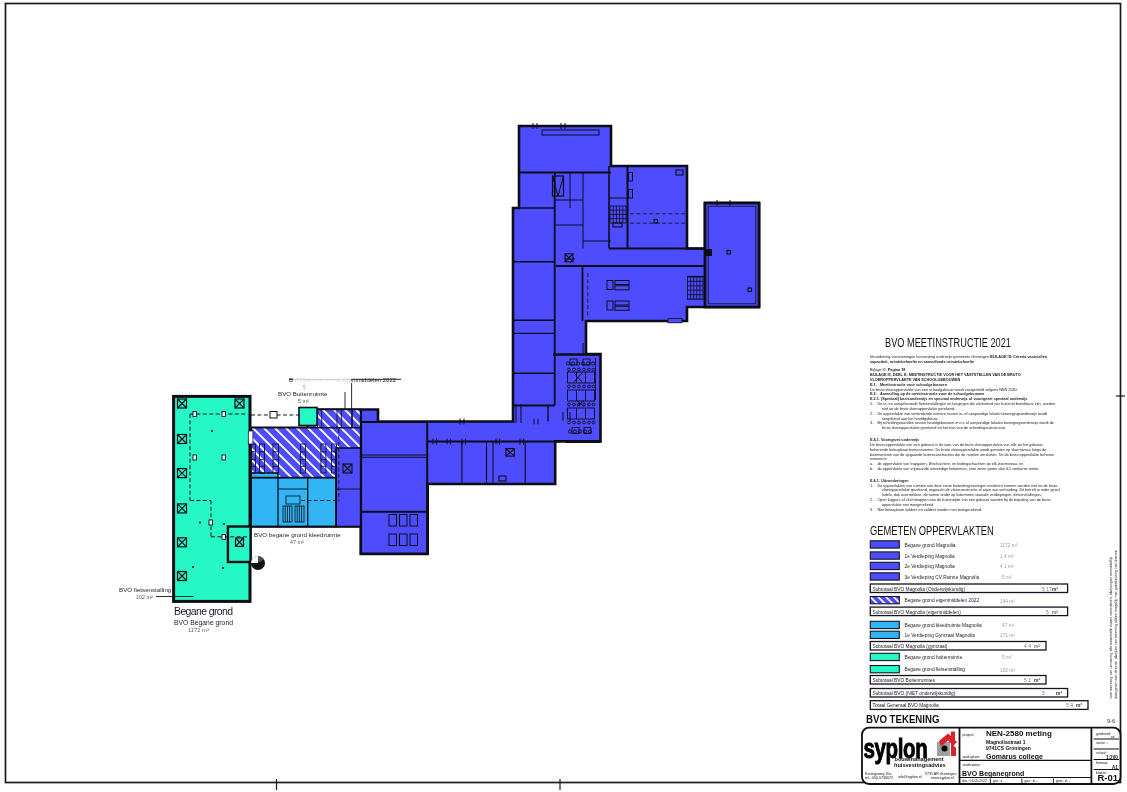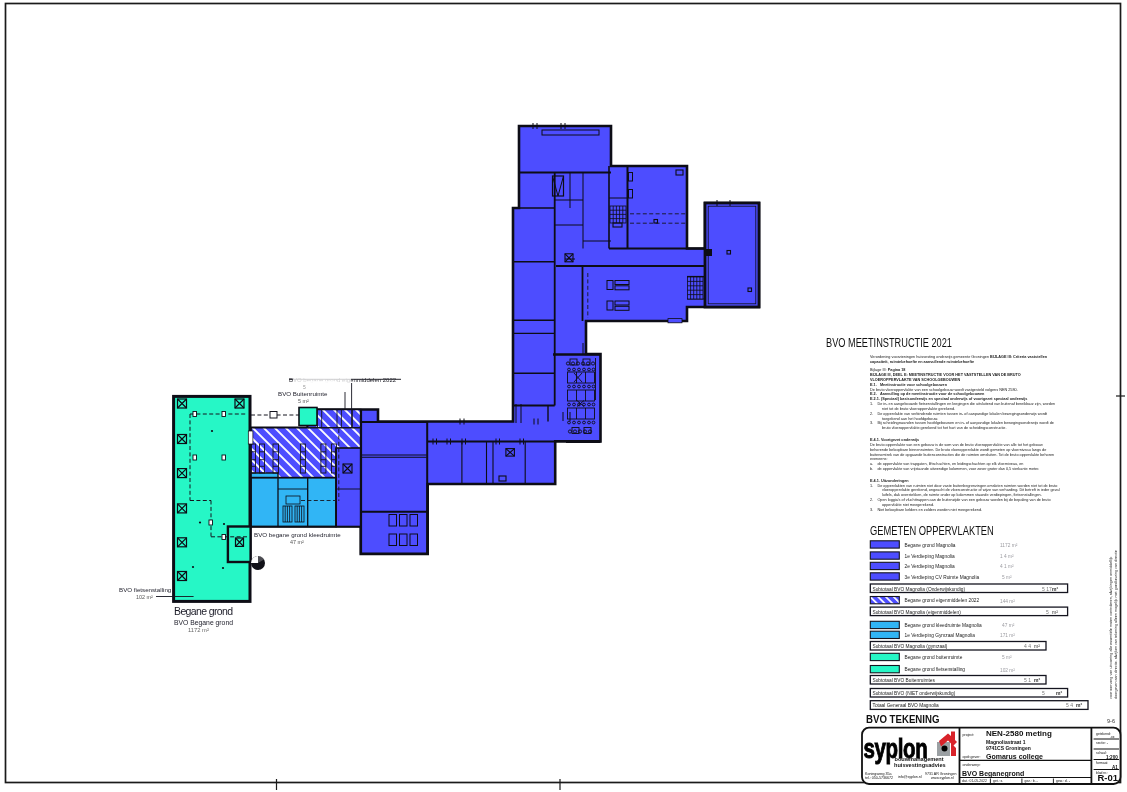--- a/index.html
+++ b/index.html
@@ -379,21 +379,21 @@
 <g font-family="Liberation Sans, sans-serif">
 <text x="289" y="382" font-size="6" fill="#26262e">BVO begane grond eigenmiddelen 2022</text>
 <line x1="289" y1="379.3" x2="401" y2="379.3" stroke="#26262e" stroke-width="1"></line>
 <rect x="293" y="374" width="58" height="9.5" fill="#ffffff" opacity="0.78"></rect>
 <rect x="307" y="381" width="30" height="4" fill="#ffffff" opacity="0.8"></rect>
 <rect x="355" y="374.5" width="14" height="3" fill="#ffffff" opacity="0.6"></rect>
 <text x="303" y="389" font-size="5" fill="#999">5</text>
 </g>
 </svg>
 
-<div class="abs" style="left:826px;top:335.5px;width:200px">
+<div class="abs" style="left:885px;top:335.5px;width:200px">
 
 <div style="font-size:11.9px;color:#111;transform:scaleX(0.775);transform-origin:0 0;white-space:nowrap">BVO MEETINSTRUCTIE 2021</div>
 </div>
 
 <div class="abs" style="left:869.5px;top:353.5px;width:380px;transform:scale(0.5);transform-origin:0 0;font-size:7.6px;line-height:1.27;color:#222">
 <div>Verordening voorzieningen huisvesting onderwijs gemeente Groningen <b>BIJLAGE III: Criteria vaststellen capaciteit, ruimtebehoefte en aanvullende ruimtebehoefte</b></div>
 <div style="height:8px"></div>
 <div>Bijlage III: <b>Pagina 18</b></div>
 <div><b>BIJLAGE III, DEEL E: MEETINSTRUCTIE VOOR HET VASTSTELLEN VAN DE BRUTO</b></div>
 <div><b>VLOEROPPERVLAKTE VAN SCHOOLGEBOUWEN</b></div>

